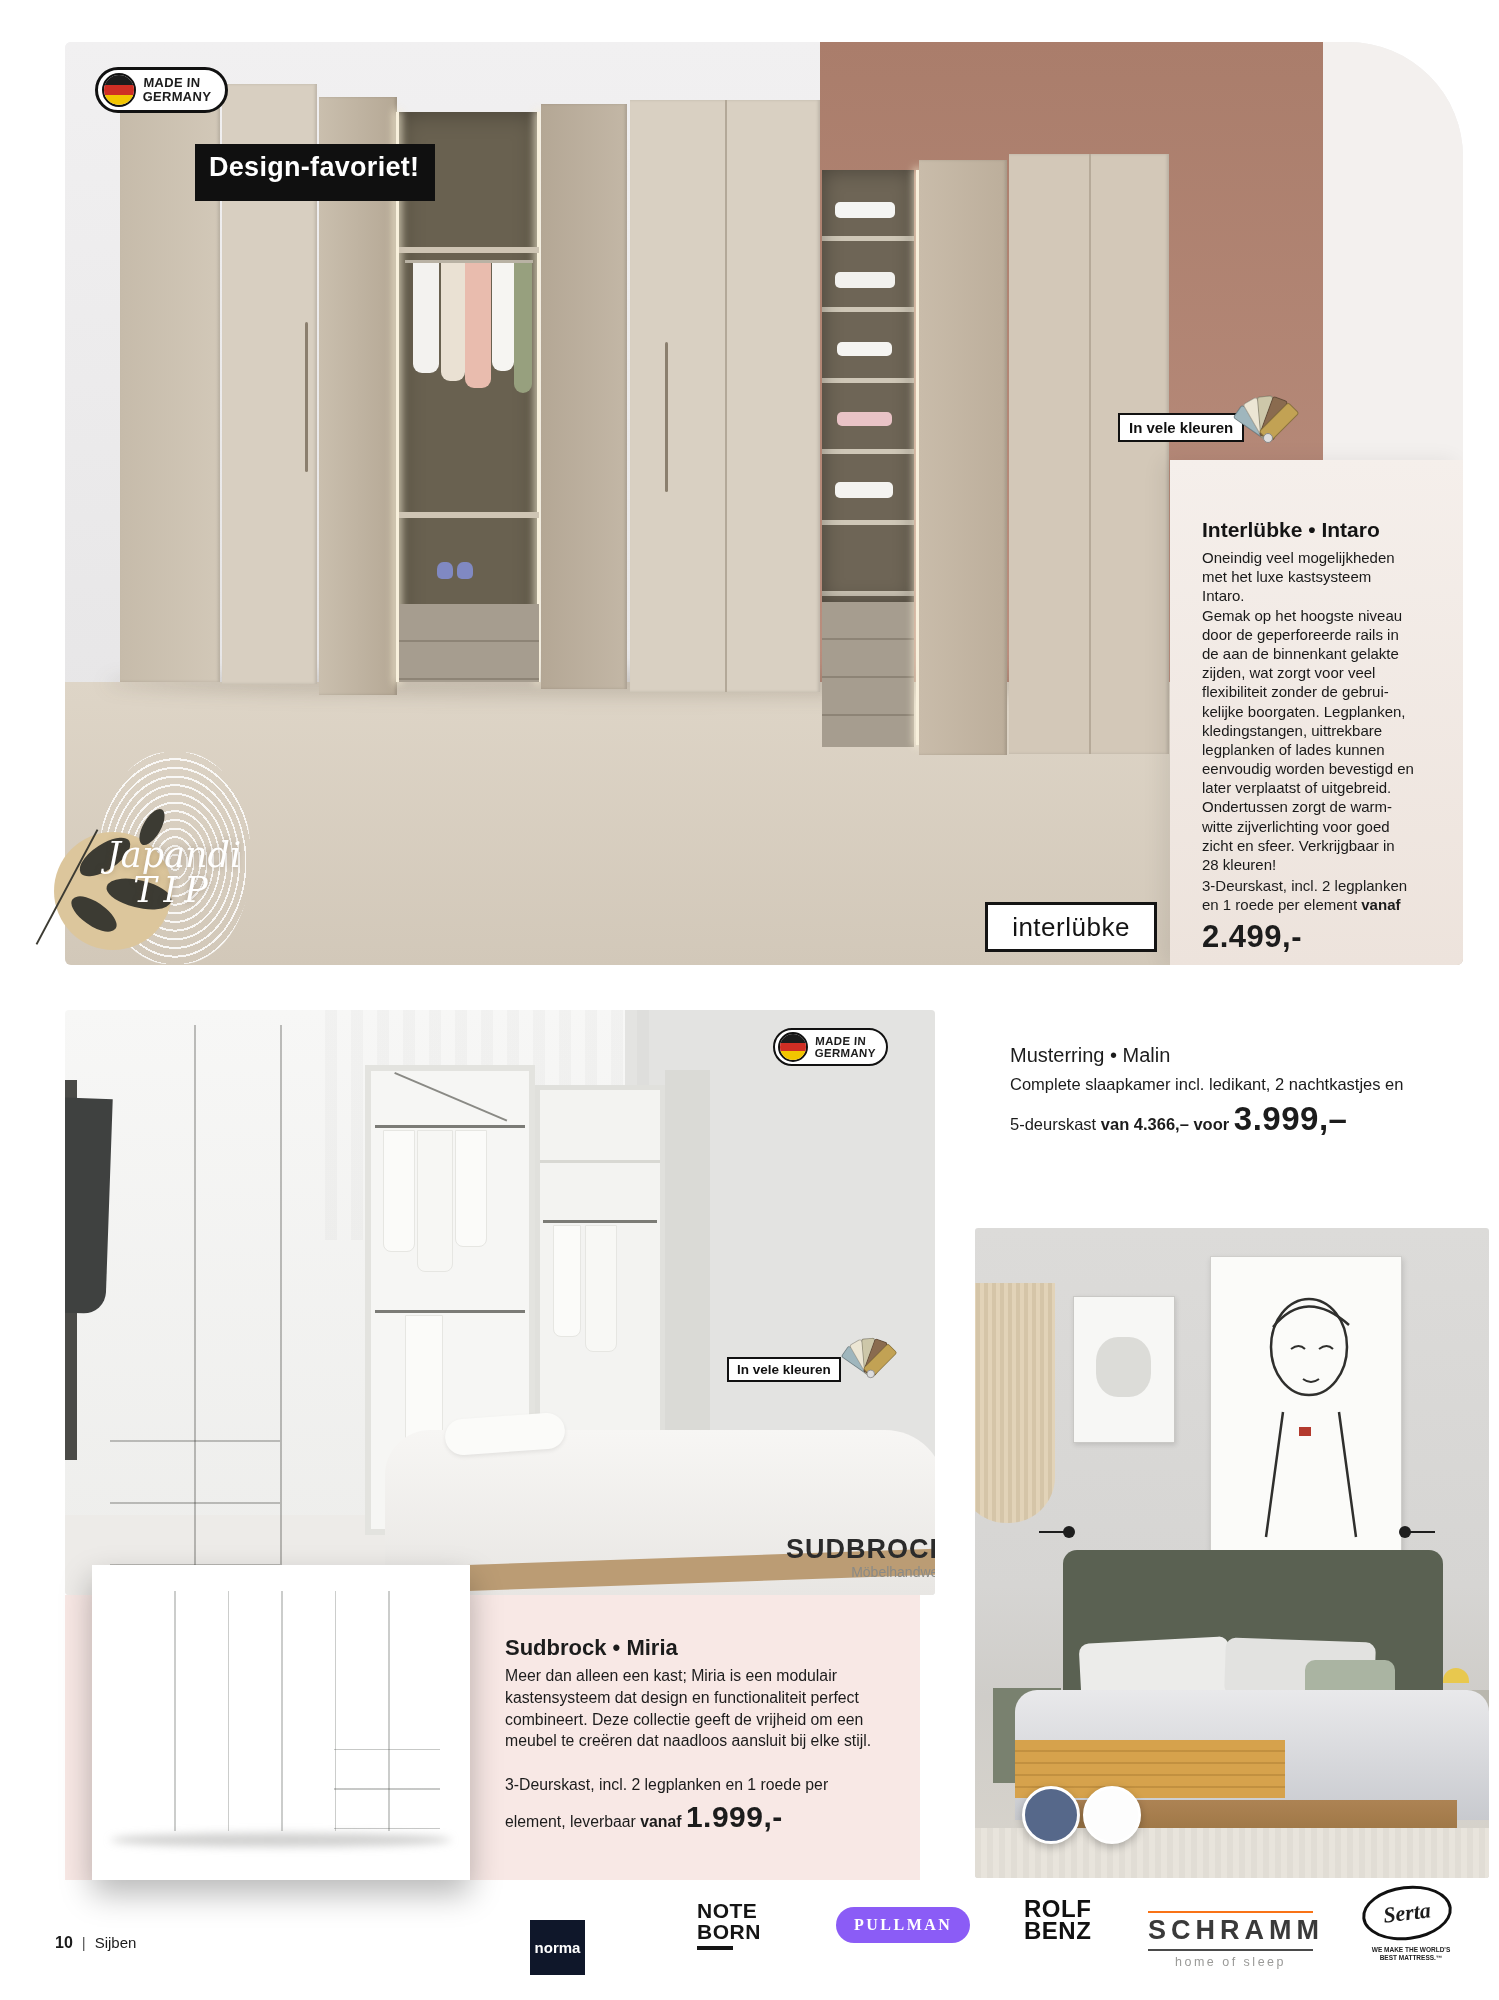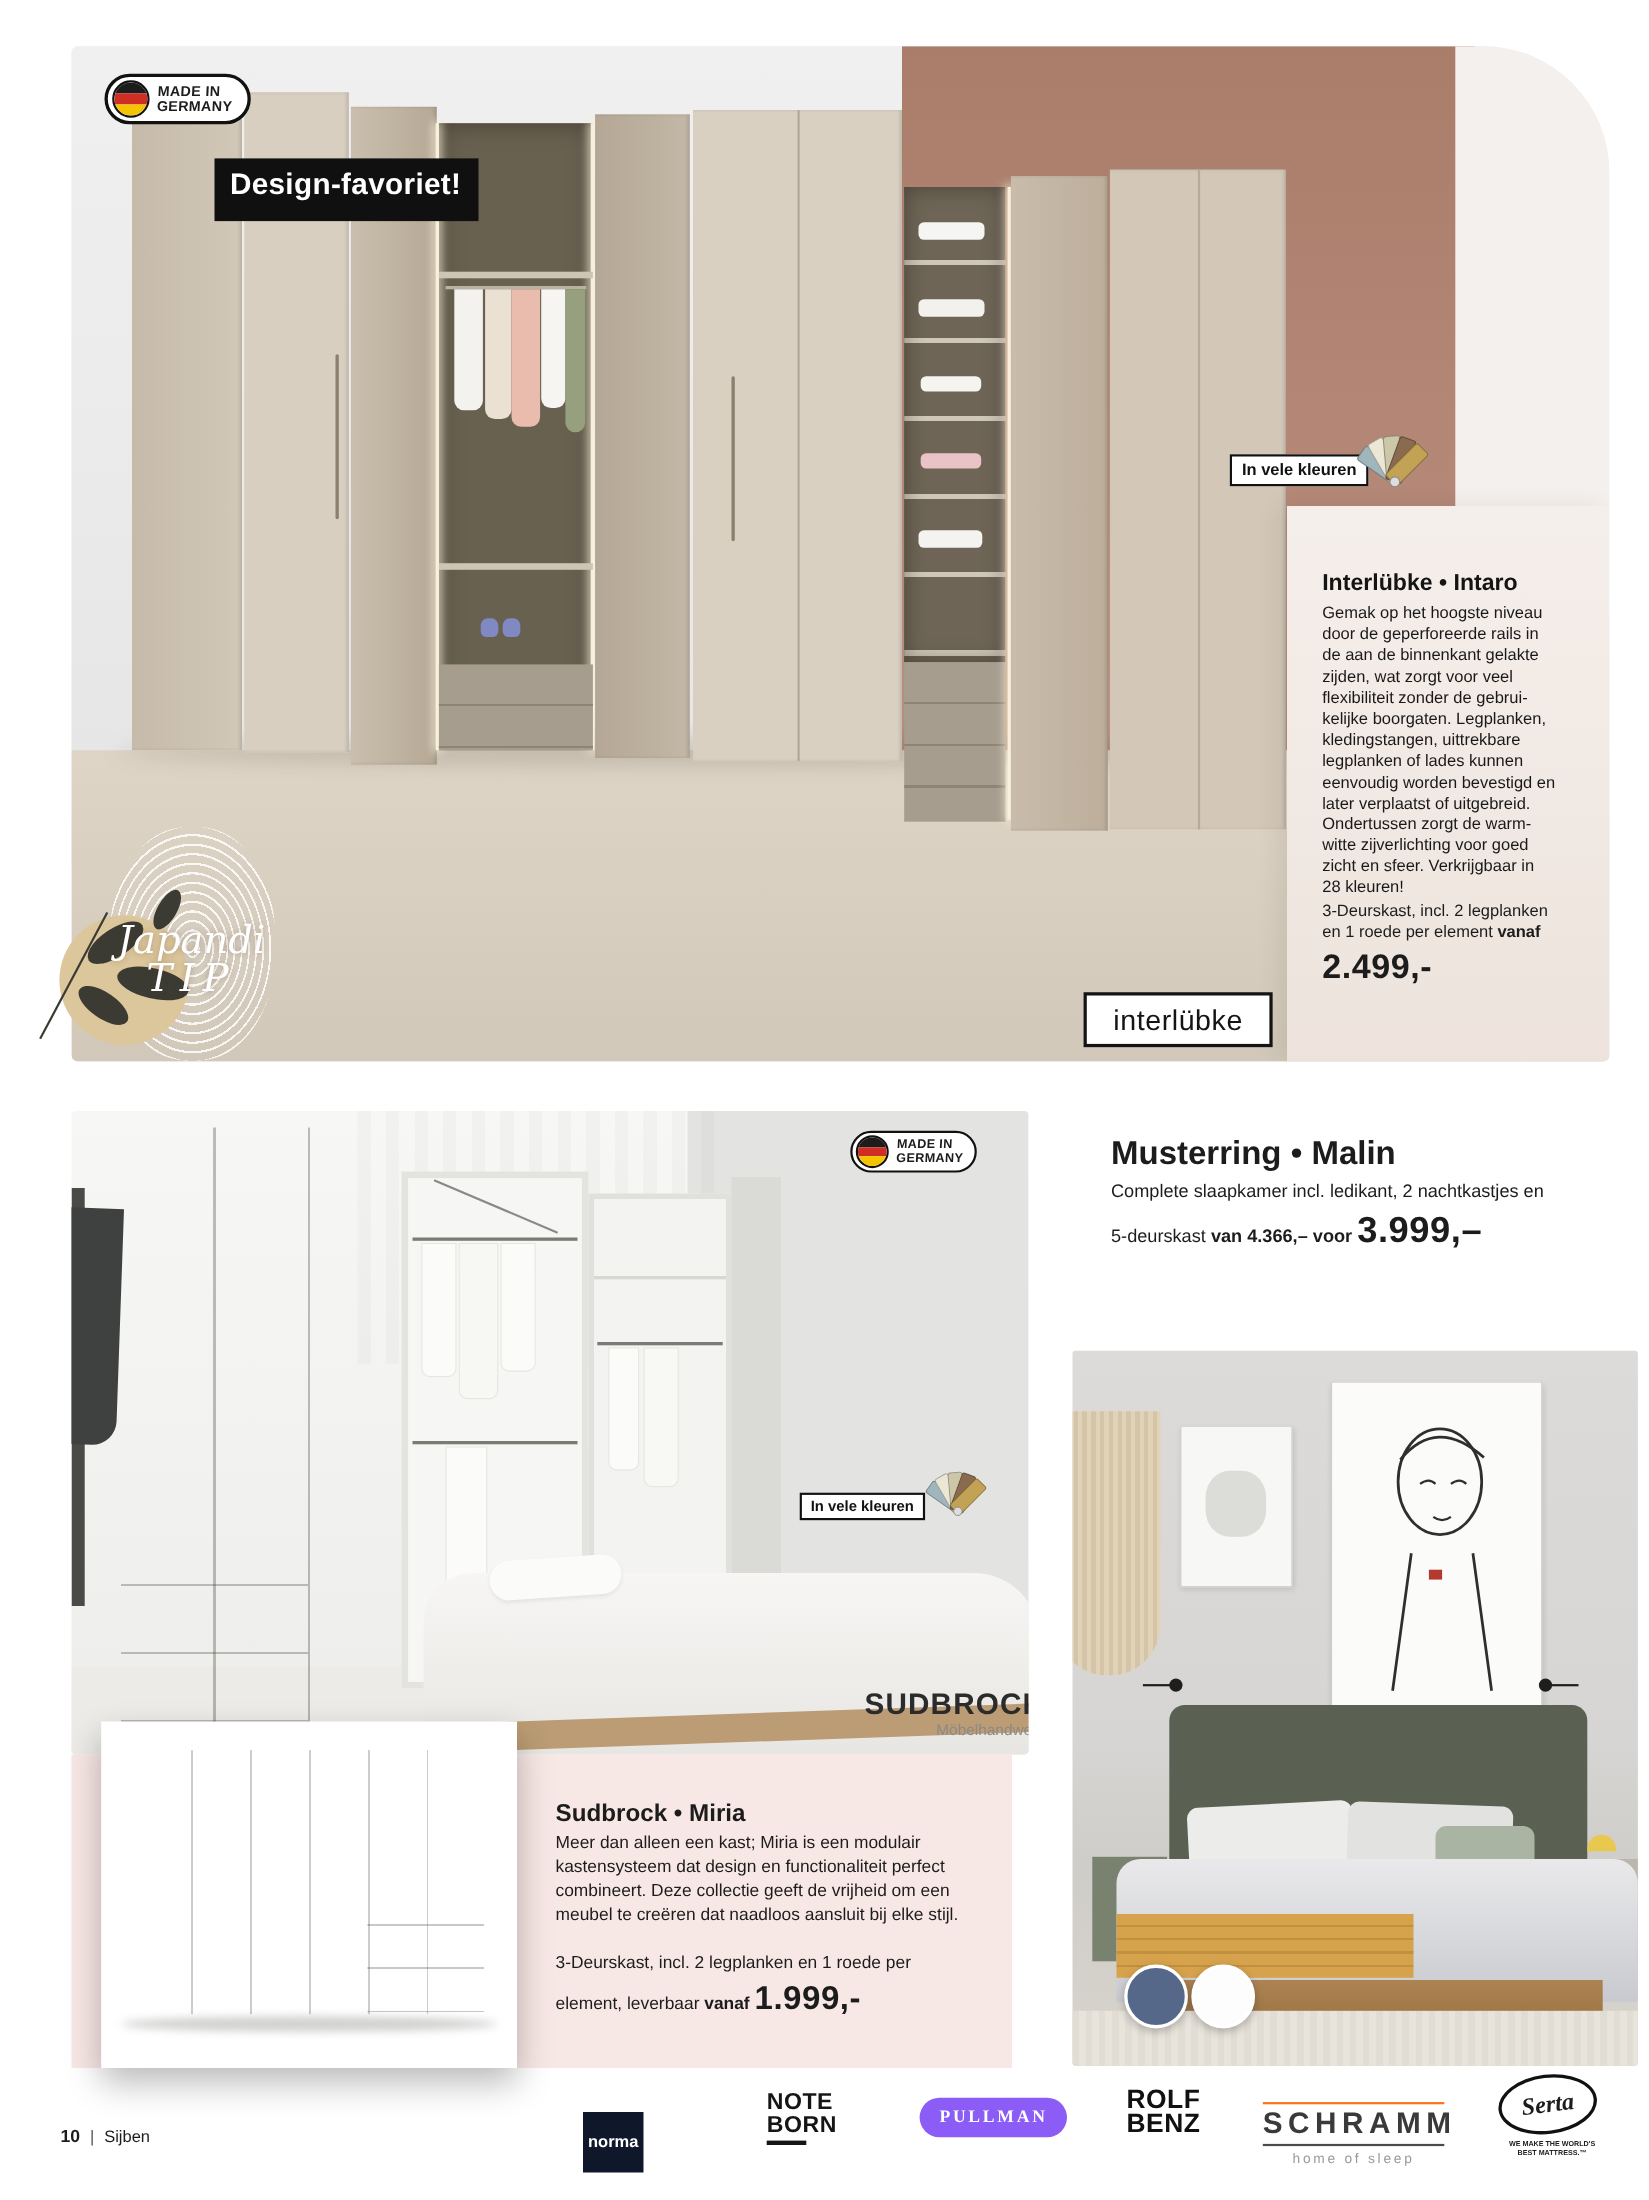--- a/index.html
+++ b/index.html
@@ -173,21 +173,21 @@
   .ic-ward{position:absolute;left:30px;top:26px;width:318px;height:240px;
            background:linear-gradient(180deg,#ccd1cb,#c1c6c0);
            background-image:repeating-linear-gradient(90deg,transparent 0 52px,rgba(70,75,70,.28) 52px 53.5px);}
   .ic-drawers{position:absolute;right:0;bottom:0;width:106px;height:120px;
            background-image:repeating-linear-gradient(180deg,transparent 0 38px,rgba(70,75,70,.3) 38px 39.5px);}
   .ic-shadow{position:absolute;left:18px;top:268px;width:342px;height:14px;background:rgba(140,140,138,.4);
              border-radius:50%;filter:blur(4px);}
 
   
   .mus-text{position:absolute;left:1010px;top:1032px;width:482px;}
-  .mus-text h3{margin:0 0 6px 0;font-size:30px;font-weight:700;}
+  .mus-text h3{margin:12px 0 6px 0;font-size:20px;font-weight:400;}
   .mus-text p{margin:0;font-size:16.5px;line-height:1.42;white-space:pre-line;}
   .mus-offer{font-size:16.5px;line-height:1.42;white-space:pre-line;}
   .mus-price{font-size:33px;font-weight:800;letter-spacing:.5px;}
   .photo-mus{position:absolute;left:975px;top:1228px;width:514px;height:650px;overflow:hidden;
              border-radius:3px;background:linear-gradient(180deg,#dcdbd9 0%,#d6d5d3 55%,#cfcdc9 72%,#d8d4cc 100%);}
   .pm-macrame{position:absolute;left:-15px;top:55px;width:95px;height:240px;border-radius:0 0 46px 46px;
               background:repeating-linear-gradient(90deg,#d5c5a8 0 4px,#e2d3b8 4px 8px);}
   .pm-art1{position:absolute;left:98px;top:68px;width:100px;height:145px;background:#f7f7f5;
            border:1px solid #c9c8c5;box-shadow:1px 2px 5px rgba(0,0,0,.12);}
   .pm-art1 i{position:absolute;left:22px;top:40px;width:55px;height:60px;background:#dcdcd8;border-radius:40%;}
@@ -288,20 +288,23 @@
     <div class="towel tw3"></div>
     <div class="towel tw4"></div>
     <div class="towel tw5"></div>
     <div class="drawers tower-drawers"></div>
     <div class="lightstrip" style="left:851px;top:128px;height:575px;"></div>
     <div class="door d-g"></div>
     <div class="door d-h"></div>
 
     <div class="pt-panel">
       <h3>Interlübke • Intaro</h3>
+      <p>Oneindig veel mogelijkheden
+met het luxe kastsysteem
+Intaro.</p>
       <p>Gemak op het hoogste niveau
 door de geperforeerde rails in
 de aan de binnenkant gelakte
 zijden, wat zorgt voor veel
 flexibiliteit zonder de gebrui-
 kelijke boorgaten. Legplanken,
 kledingstangen, uittrekbare
 legplanken of lades kunnen
 eenvoudig worden bevestigd en
 later verplaatst of uitgebreid.

